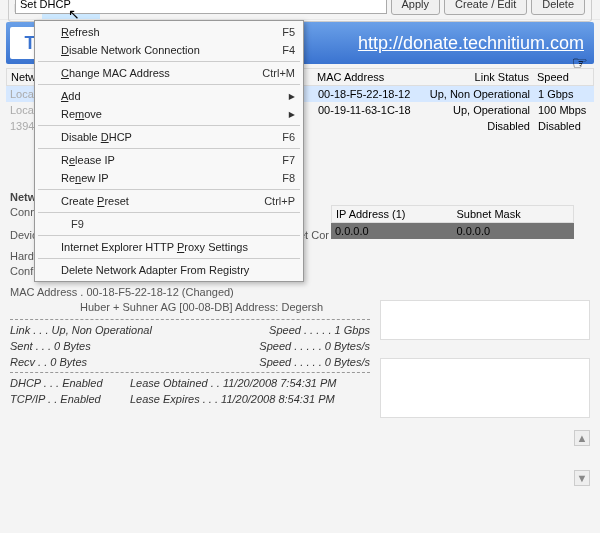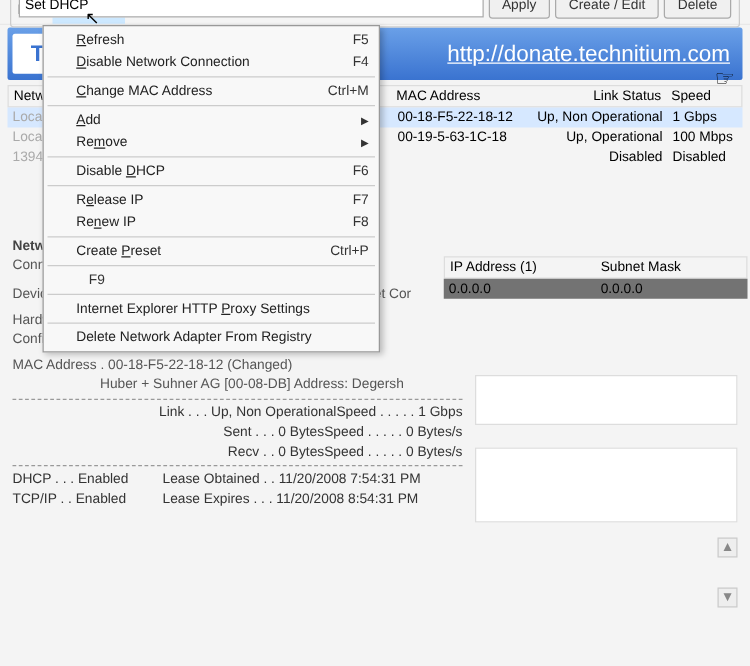--- a/index.html
+++ b/index.html
@@ -17,23 +17,23 @@
   .conn-table { position:absolute; top:48px; left:6px; right:6px; }
   .conn-header { display:flex; background:#f4f4f4; border:1px solid #ddd; }
   .conn-header div, .conn-row > div { padding:2px 4px; }
   .col-nc { flex:1.6; } .col-ch { width:60px; } .col-mac { width:110px; } .col-link { width:110px; text-align:right;} .col-sp { width:60px; text-align:left;}
   .conn-row { display:flex; }
   .conn-row.sel { background:#d6e8ff; }
   .conn-row .muted { color:#aaa; }
   .detail-area { position:absolute; top:170px; left:10px; right:230px; color:#333; }
   .detail-line { white-space:nowrap; overflow:hidden; text-overflow:ellipsis; line-height:15px; color:#555; }
   .dotted-sep { border-top:1px dashed #999; margin:4px 0; }
-  .two-col { display:flex; justify-content:flex-end; }
+  .two-col { display:flex; justify-content:space-between;font-style:italic; }
   .two-col span { white-space:nowrap; }
-  .ip-pane { position:absolute; top:185px; right:2px; width:243px; }
+  .ip-pane { position:absolute; top:185px; right:26px; width:243px; }
   .ip-header { display:flex; background:#f4f4f4; border:1px solid #ddd; }
   .ip-header div { flex:1; padding:2px 4px; }
   .ip-row { display:flex; background:#737373; }
   .ip-row div { flex:1; padding:2px 4px; }
   .side-box { position:absolute; right:10px; width:210px; border:1px solid #ddd; background:#fff; height:40px;}
   #sb1 { top:280px;} #sb2 { top:338px; height:60px;}
   .scroll-btn { position:absolute; right:10px; width:16px; height:16px; background:#eee; border:1px solid #ccc; text-align:center; line-height:14px; color:#888; }
   #scup { top:410px; } #scdn { top:450px; }
   .btn { background:#f0f0f0; border:1px solid #aaa; border-radius:3px; padding:4px 10px; color:#333; text-align:center; white-space:nowrap; cursor:default; }
   .preset-group { position:absolute; bottom:6px; left:6px; right:6px; border:1px solid #ccc; border-radius:3px; padding:6px 6px 6px 6px;}
@@ -81,21 +81,21 @@
     <div class="conn-row sel">
       <div class="col-nc muted">Local Area Connection 4</div>
       <div class="col-ch muted">Yes</div>
       <div class="col-mac">00-18-F5-22-18-12</div>
       <div class="col-link">Up, Non Operational</div>
       <div class="col-sp">1 Gbps</div>
     </div>
     <div class="conn-row">
       <div class="col-nc muted">Local Area Connection 3</div>
       <div class="col-ch muted">No</div>
-      <div class="col-mac">00-19-5-63-1C-18</div>
+      <div class="col-mac">00-19-11-63-1C-18</div>
       <div class="col-link">Up, Operational</div>
       <div class="col-sp">100 Mbps</div>
     </div>
     <div class="conn-row">
       <div class="col-nc muted">1394 Connection</div>
       <div class="col-ch muted">No</div>
       <div class="col-mac"></div>
       <div class="col-link">Disabled</div>
       <div class="col-sp">Disabled</div>
     </div>

